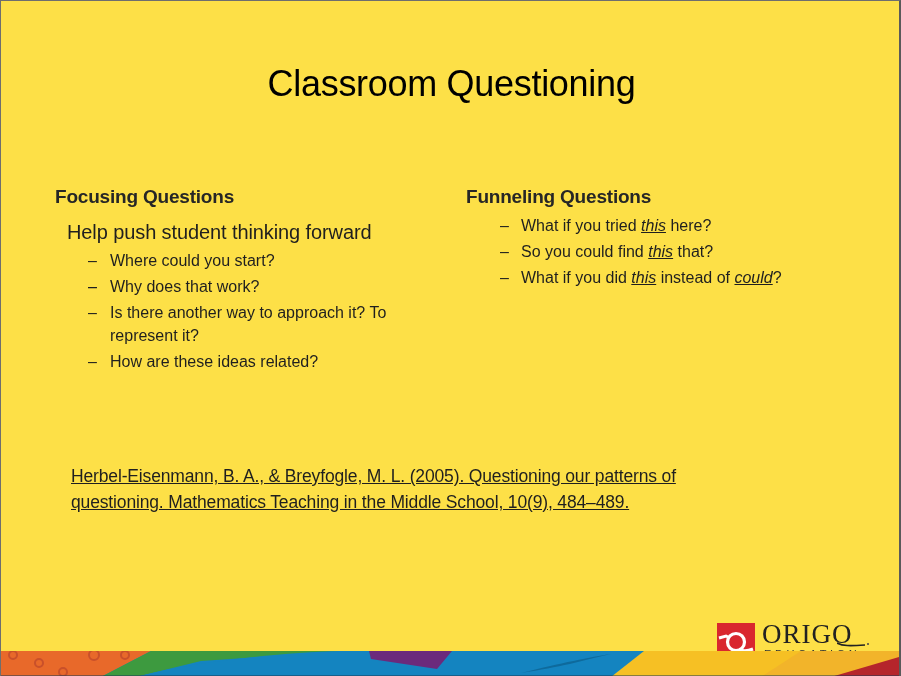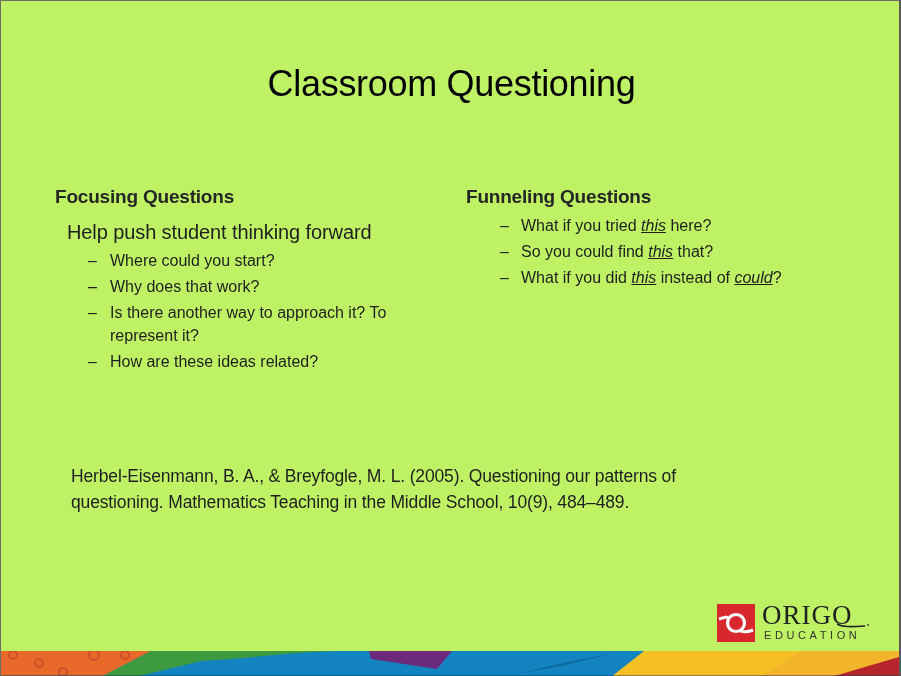--- a/index.html
+++ b/index.html
@@ -1,35 +1,35 @@
 <!DOCTYPE html>
 <html><head>
 <meta charset="utf-8">
 <style>
   html, body { margin: 0; padding: 0; background: #ffffff; }
   body { width: 901px; height: 676px; overflow: hidden; position: relative;
          font-family: "Liberation Sans", "DejaVu Sans", sans-serif; color: #1a1a1a; }
   .slide { position: absolute; left: 0; top: 0; width: 901px; height: 676px;
            box-sizing: border-box; border-top: 1px solid #6e6e6e; border-left: 1px solid #6e6e6e;
-           border-right: 2px solid #5a5a5a; background: #bef264; overflow: hidden; }
+           border-right: 2px solid #5a5a5a; background: #fde047; overflow: hidden; }
   .title { position: absolute; left: 0; width: 901px; top: 62px; text-align: center;
            font-size: 36px; color: #000; letter-spacing: -0.3px; }
   .col { position: absolute; top: 182px; }
   .col-left { left: 54px; width: 370px; }
   .col-right { left: 465px; width: 380px; }
   .col-heading { font-size: 19px; font-weight: bold; color: #262626; margin: 0; line-height: 28px; letter-spacing: -0.2px; }
   .col-sub { font-size: 20px; color: #1f1f1f; margin: 8px 0 0 12px; line-height: 27px; letter-spacing: -0.1px; }
   ul.qs { list-style: none; padding: 0; margin: 4px 0 0 0; }
   ul.qs li { position: relative; padding-left: 55px; font-size: 16px; line-height: 22.5px; color: #1f1f1f; margin-bottom: 3.5px; }
   ul.qs li .dash { position: absolute; left: 33px; top: 0; }
   .col-right ul.qs li .dash { left: 34px; }
   .col-right ul.qs li { padding-left: 55px; }
   em { font-style: italic; text-decoration: underline; }
-  .citation { position: absolute; left: 70px; top: 462px; width: 680px; font-size: 17.5px; line-height: 26px; color: #1f1f1f; letter-spacing: -0.15px; }
-  .logo { position: absolute; left: 716px; top: 601px; width: 160px; height: 42px; }
+  .citation { position: absolute; left: 70px; top: 462px; width: 680px; font-size: 17.5px; line-height: 26px; color: #1f1f1f; letter-spacing: -0.15px; text-decoration: underline; }
+  .logo { position: absolute; left: 716px; top: 620px; width: 160px; height: 42px; }
   .logo-mark { position: absolute; left: 0; top: 2px; width: 38px; height: 38px; background: #d9272e; }
   .logo-word { position: absolute; left: 45px; top: -2px; font-family: "Liberation Serif", "DejaVu Serif", serif;
                font-size: 27px; letter-spacing: 1px; color: #222; }
   .logo-sub { position: absolute; left: 47px; top: 27px; font-size: 11px; letter-spacing: 3.6px; color: #333; }
   .footer-bar { position: absolute; left: 0; top: 650px; width: 901px; height: 26px; }
 </style>
 </head>
 <body>
 
 <div class="slide">

